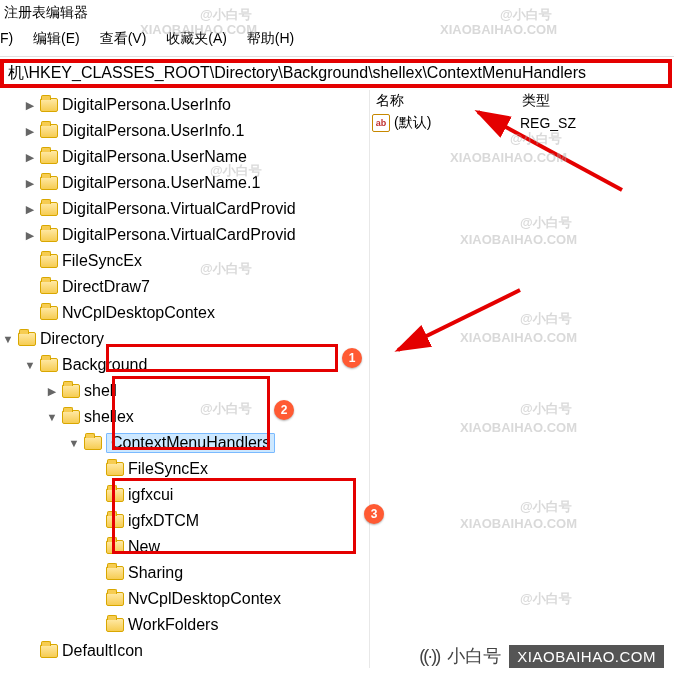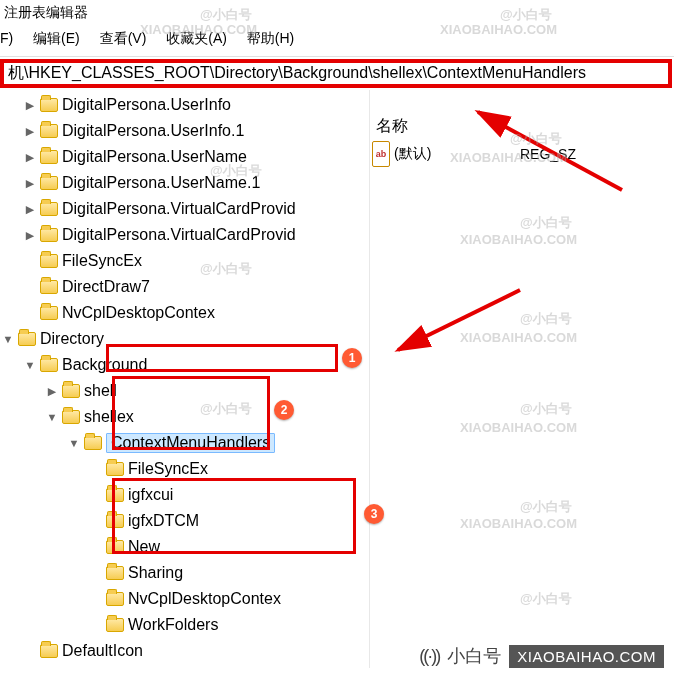--- a/index.html
+++ b/index.html
@@ -46,42 +46,41 @@
     border-right: 1px solid #e8e8e8;
     overflow: hidden;
   }
   .list-pane {
     flex: 1;
     position: relative;
   }
   .list-header {
     display: flex;
     padding: 2px 6px 4px 6px;
-    font-size: 16px;
-    margin-top: 24px;
+    font-size: 14px;
   }
   .list-header .col { flex: 1; }
   .list-row {
     display: flex;
     align-items: center;
     padding: 0 6px 0 2px;
     font-size: 14px;
   }
   .list-row .col {
     flex: 1;
     display: flex;
     align-items: center;
     gap: 4px;
   }
   .ab-icon {
     display: inline-flex;
     align-items: center;
     justify-content: center;
     width: 18px;
-    height: 26px;
+    height: 18px;
     border: 1px solid #c78800;
     border-radius: 2px;
     font-size: 9px;
     font-weight: bold;
     color: #c03030;
     background: #fff;
   }
   .tree {
     padding-top: 2px;
   }
@@ -324,20 +323,21 @@
         <div class="row ind1">
           <span class="twisty"></span>
           <span class="folder"></span>
           <span class="label">DefaultIcon</span>
         </div>
       </div>
   </div>
   <div class="list-pane">
     <div class="list-header">
       <div class="col">名称</div>
+      <div class="col">类型</div>
     </div>
     <div class="list-row">
       <div class="col">
         <span class="ab-icon">ab</span>
         <span>(默认)</span>
       </div>
       <div class="col">REG_SZ</div>
     </div>
   </div>
 </div>

